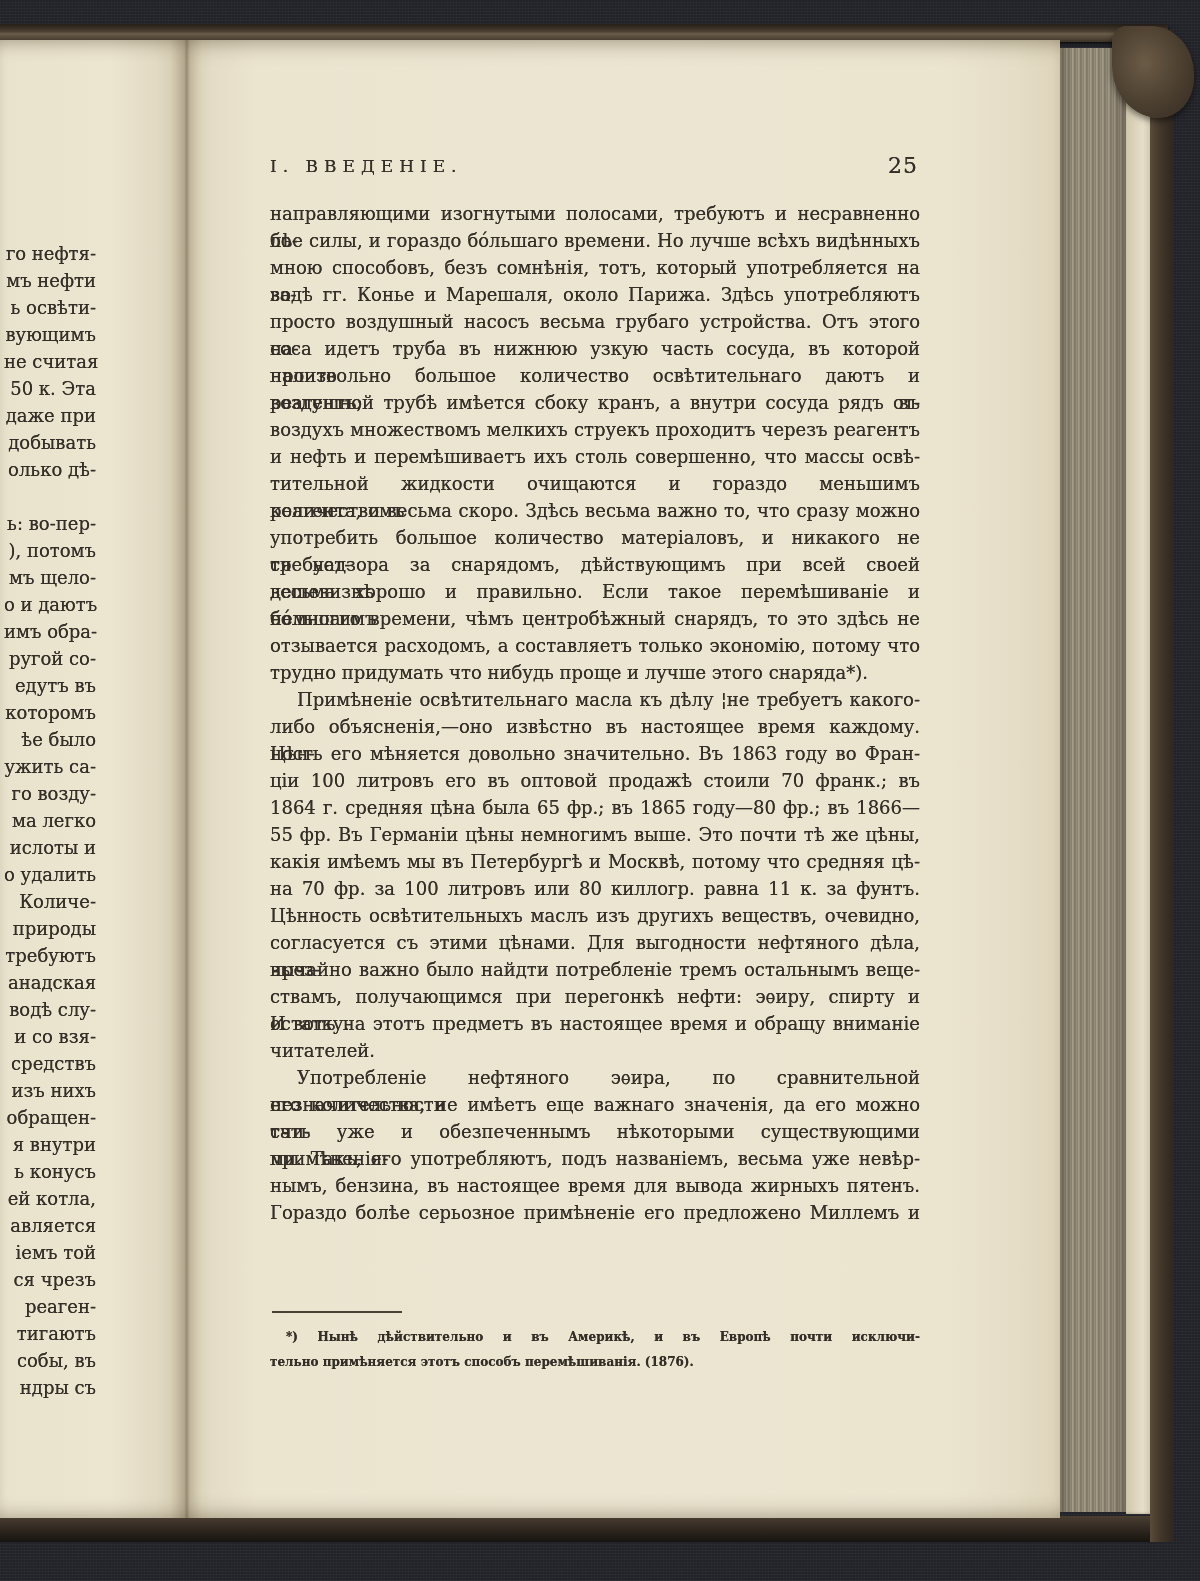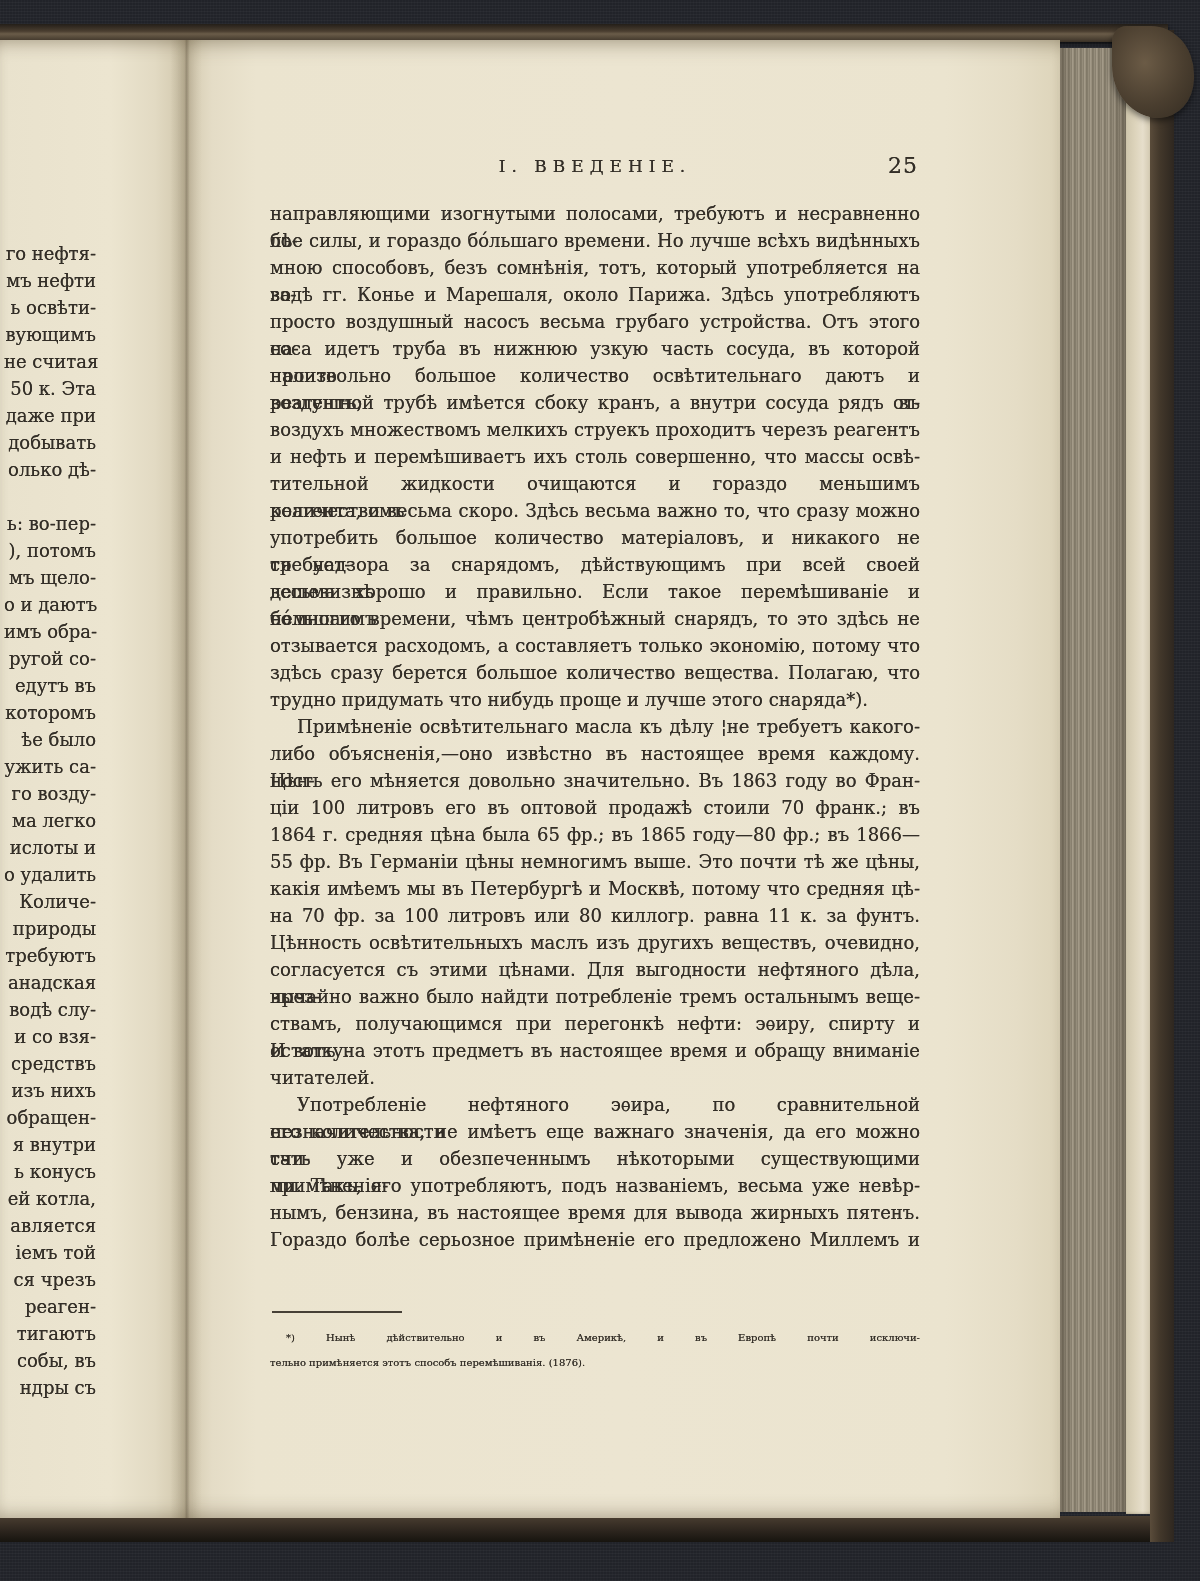--- a/index.html
+++ b/index.html
@@ -33,32 +33,32 @@
   .fore-edge{position:absolute;left:1060px;top:48px;width:66px;height:1464px;
     background:
       linear-gradient(90deg, rgba(60,52,40,.35) 0, rgba(0,0,0,0) 12px, rgba(0,0,0,0) 50px, rgba(60,52,40,.3) 66px),
       repeating-linear-gradient(90deg,#a89f8d 0px,#948b79 2px,#6e6757 3px,#9c9381 4px,#837b6a 6px);}
   .flyleaf{position:absolute;left:1126px;top:44px;width:28px;height:1470px;
     background:linear-gradient(90deg,#cfc6ac 0,#ded5bd 35%,#e6decb 60%,#c9bfa4 100%);
     box-shadow:inset -2px 0 3px rgba(60,50,35,.4);}
   
   .ink{color:#332e27;text-shadow:0 0 .6px rgba(51,46,39,.85);}
   .header-row{position:absolute;left:270px;top:156px;width:650px;height:30px;}
-  .header-title{position:absolute;left:0;width:100%;text-align:center;
+  .header-title{position:absolute;left:0;width:100%;text-align:left;
     font-size:17px;letter-spacing:6px;}
   .page-number{position:absolute;right:2px;top:-3px;font-size:22px;letter-spacing:1px;}
   .body-block{position:absolute;left:270px;top:200px;width:650px;}
   .bline{height:27px;line-height:27px;font-size:18px;text-align:justify;text-align-last:justify;overflow:visible;white-space:normal;}
   .bline.plast{text-align-last:left;}
   .bline.ind{text-indent:27px;}
   .left-col{position:absolute;left:4px;top:200px;width:92px;text-align:right;}
   .lline{height:27px;line-height:27px;font-size:18px;white-space:nowrap;}
   .fn-rule{position:absolute;left:272px;top:1311px;width:130px;height:2px;background:#464036;}
   .fn-block{position:absolute;left:270px;top:1325px;width:650px;}
-  .fline{height:25px;line-height:25px;font-size:10px;text-align:justify;text-align-last:justify;}
+  .fline{height:25px;line-height:25px;font-size:12px;text-align:justify;text-align-last:justify;font-weight:bold;}
   .fline.plast{text-align-last:left;}
   .fline.ind{text-indent:16px;}
 </style>
 </head>
 <body>
 
 <div class="scene">
 
   <div class="cover-top"></div>
   <div class="cover-bottom"></div>
@@ -130,21 +130,20 @@
       <div class="bline">воздушной трубѣ имѣется сбоку кранъ, а внутри сосуда рядъ от-</div>
       <div class="bline">воздухъ множествомъ мелкихъ струекъ проходитъ черезъ реагентъ</div>
       <div class="bline">и нефть и перемѣшиваетъ ихъ столь совершенно, что массы освѣ-</div>
       <div class="bline">тительной жидкости очищаются и гораздо меньшимъ количествомъ</div>
       <div class="bline">реагента, и весьма скоро. Здѣсь весьма важно то, что сразу можно</div>
       <div class="bline">употребить большое количество матеріаловъ, и никакого не требует-</div>
       <div class="bline">ся надзора за снарядомъ, дѣйствующимъ при всей своей дешевизнѣ</div>
       <div class="bline">весьма хорошо и правильно. Если такое перемѣшиваніе и немногимъ</div>
       <div class="bline">бо́льшаго времени, чѣмъ центробѣжный снарядъ, то это здѣсь не</div>
       <div class="bline">отзывается расходомъ, а составляетъ только экономію, потому что</div>
-      <div class="bline">здѣсь сразу берется большое количество вещества. Полагаю, что</div>
       <div class="bline plast">трудно придумать что нибудь проще и лучше этого снаряда*).</div>
       <div class="bline ind">Примѣненіе освѣтительнаго масла къ дѣлу ¦не требуетъ какого-</div>
       <div class="bline">либо объясненія,—оно извѣстно въ настоящее время каждому. Цѣн-</div>
       <div class="bline">ность его мѣняется довольно значительно. Въ 1863 году во Фран-</div>
       <div class="bline">ціи 100 литровъ его въ оптовой продажѣ стоили 70 франк.; въ</div>
       <div class="bline">1864 г. средняя цѣна была 65 фр.; въ 1865 году—80 фр.; въ 1866—</div>
       <div class="bline">55 фр. Въ Германіи цѣны немногимъ выше. Это почти тѣ же цѣны,</div>
       <div class="bline">какія имѣемъ мы въ Петербургѣ и Москвѣ, потому что средняя цѣ-</div>
       <div class="bline">на 70 фр. за 100 литровъ или 80 киллогр. равна 11 к. за фунтъ.</div>
       <div class="bline">Цѣнность освѣтительныхъ маслъ изъ другихъ веществъ, очевидно,</div>

